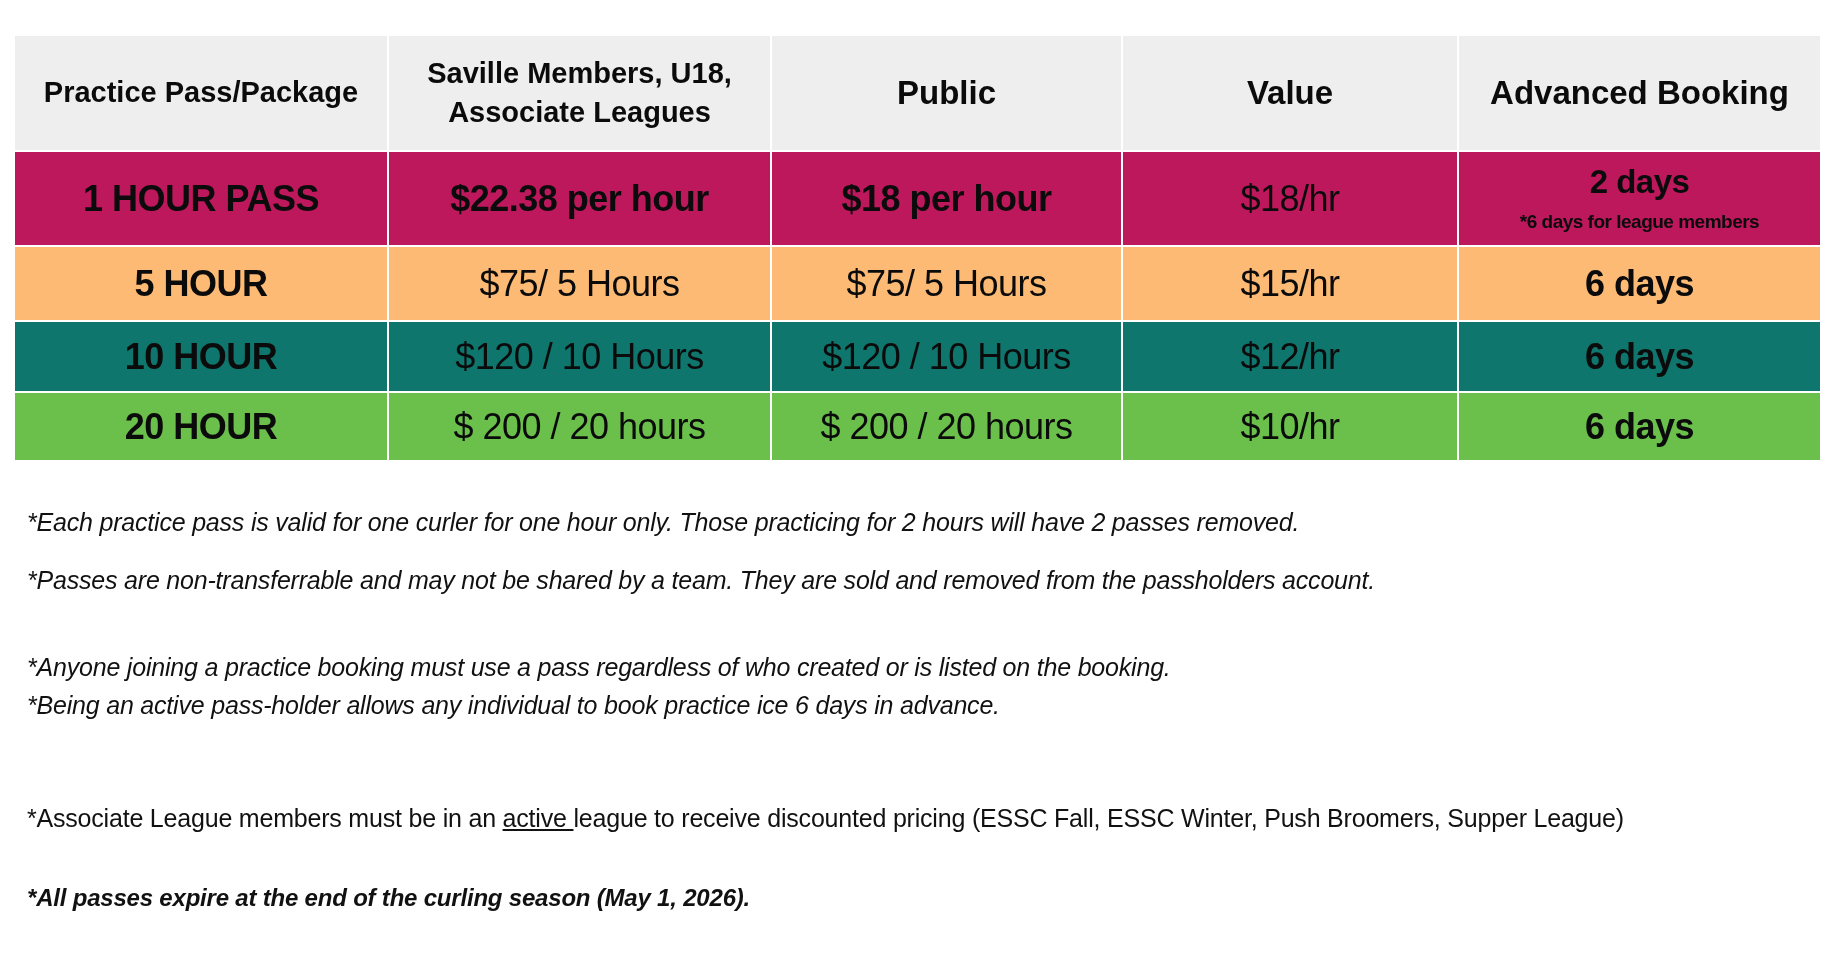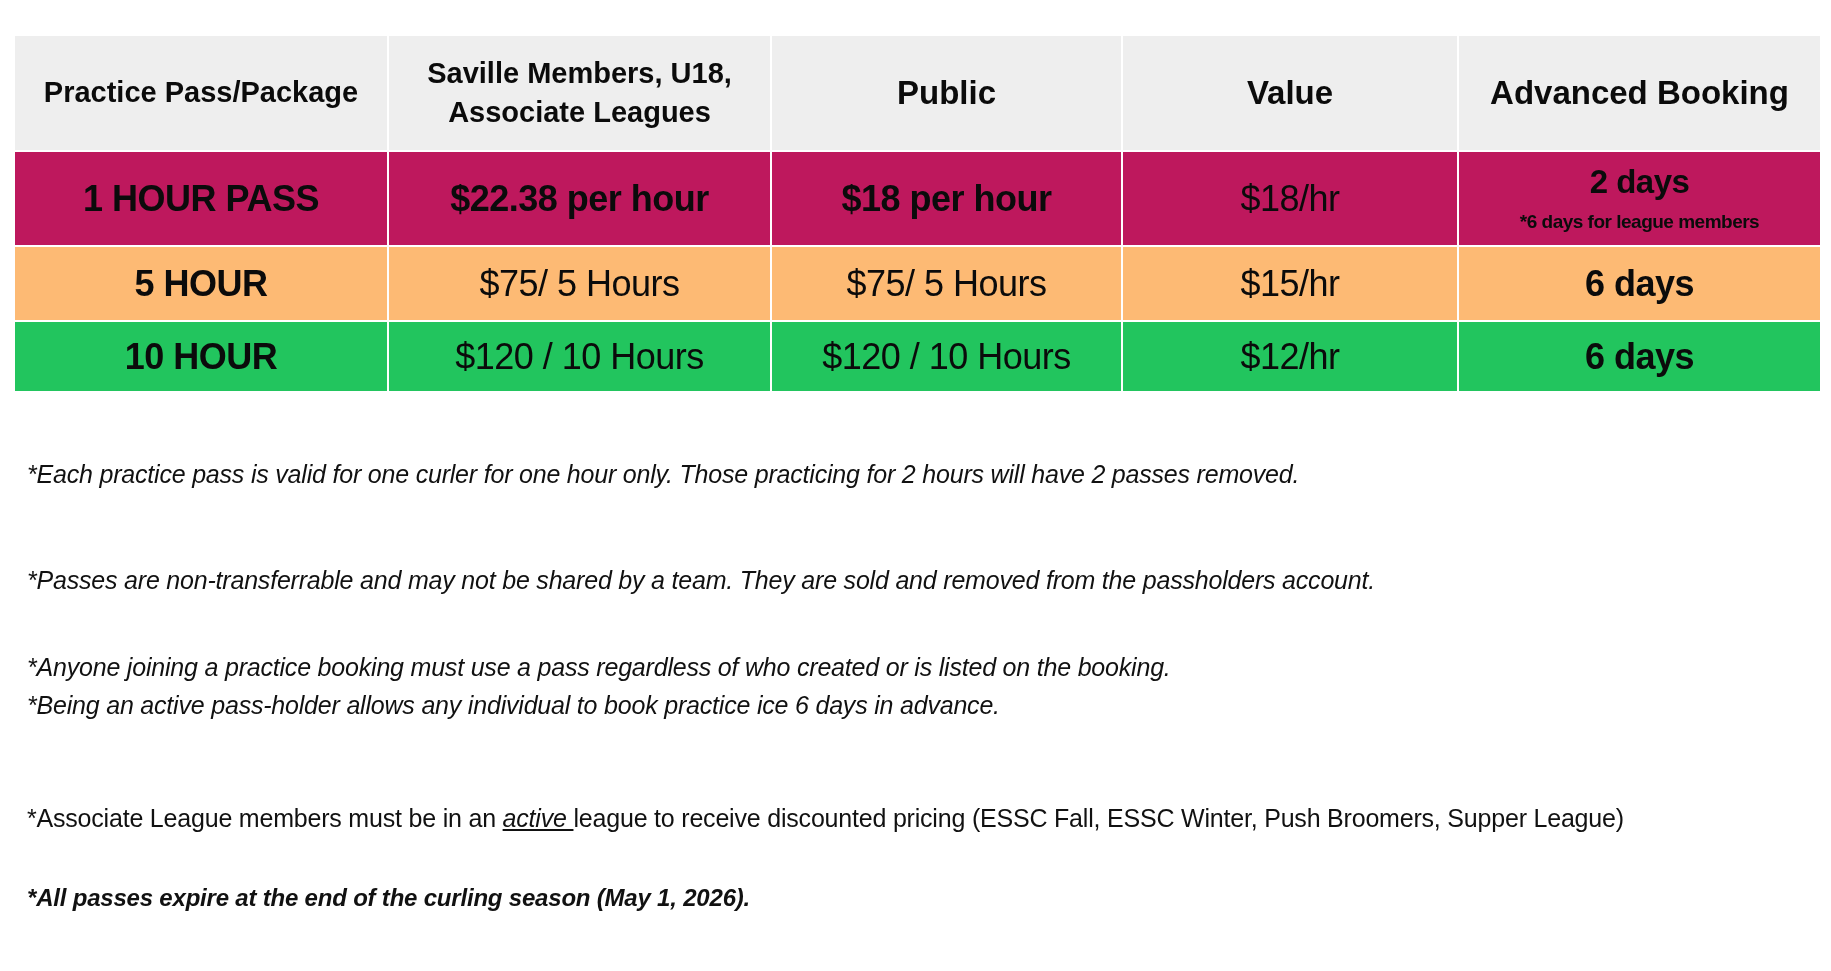--- a/index.html
+++ b/index.html
@@ -6,30 +6,30 @@
   body { width: 1831px; height: 971px; position: relative; overflow: hidden;
          font-family: "Liberation Sans", "DejaVu Sans", sans-serif; color: #0b0b0b; }
   .pricing-table { position: absolute; left: 13px; top: 34px; width: 1807px;
                    border-collapse: collapse; table-layout: fixed; }
   .pricing-table td, .pricing-table th { border: 2px solid #ffffff; text-align: center;
                    vertical-align: middle; padding: 0 6px; }
   .pricing-table th { background: #eeeeee; font-weight: bold; font-size: 33px; height: 114px; }
   .pricing-table th.small { font-size: 29px; line-height: 1.35; }
   .r-1 td { background: #be185d; height: 93px; }
   .r-5 td { background: #fdba74; height: 73px; }
-  .r-10 td { background: #22c55e; height: 69px; }
+  .r-10 td { background: #0f766e; height: 69px; }
   .r-20 td { background: #6bc04c; height: 67px; }
   .cell { font-size: 36px; font-weight: normal; letter-spacing: -0.5px; }
   .cell.bold { font-weight: bold; }
   .sub { display: block; font-size: 19px; font-weight: bold; margin-top: 10px; }
   .days { display: block; font-size: 33px; font-weight: bold; line-height: 1.1; }
   .note { position: absolute; left: 27px; font-size: 25px; font-style: italic; color: #111; white-space: nowrap; letter-spacing: -0.2px; }
   .note.plain { font-style: normal; }
   .note.final { font-weight: bold; font-size: 24px; }
-  .u { text-decoration: underline; font-style: italic; }
+  .u { text-decoration: underline; }
 </style>
 </head>
 <body>
 
 <table class="pricing-table">
   <colgroup>
     <col style="width:374px">
       <col style="width:383px">
       <col style="width:351px">
       <col style="width:336px">
@@ -60,23 +60,30 @@
     <td class="cell">$15/hr</td>
     <td class="cell bold">6 days</td>
   </tr>
   <tr class="r-10">
     <td class="cell bold">10 HOUR</td>
     <td class="cell">$120 / 10 Hours</td>
     <td class="cell">$120 / 10 Hours</td>
     <td class="cell">$12/hr</td>
     <td class="cell bold">6 days</td>
   </tr>
+  <tr class="r-20">
+    <td class="cell bold">20 HOUR</td>
+    <td class="cell">$ 200 / 20 hours</td>
+    <td class="cell">$ 200 / 20 hours</td>
+    <td class="cell">$10/hr</td>
+    <td class="cell bold">6 days</td>
+  </tr>
 </tbody>
   </table>
 
-<div class="note" style="top:460px">*Each practice pass is valid for one curler for one hour only. Those practicing for 2 hours will have 2 passes removed.</div>
+<div class="note" style="top:508px">*Each practice pass is valid for one curler for one hour only. Those practicing for 2 hours will have 2 passes removed.</div>
 <div class="note" style="top:566px">*Passes are non-transferrable and may not be shared by a team. They are sold and removed from the passholders account.</div>
 <div class="note" style="top:653px">*Anyone joining a practice booking must use a pass regardless of who created or is listed on the booking.</div>
 <div class="note" style="top:691px">*Being an active pass-holder allows any individual to book practice ice 6 days in advance.</div>
 <div class="note plain" style="top:804px">
   <span>*Associate League members must be in an </span><span class="u">active </span><span>league to receive discounted pricing (ESSC Fall, ESSC Winter, Push Broomers, Supper League)</span>
 </div>
 <div class="note final" style="top:884px">*All passes expire at the end of the curling season (May 1, 2026).</div>
 
 </body></html>

